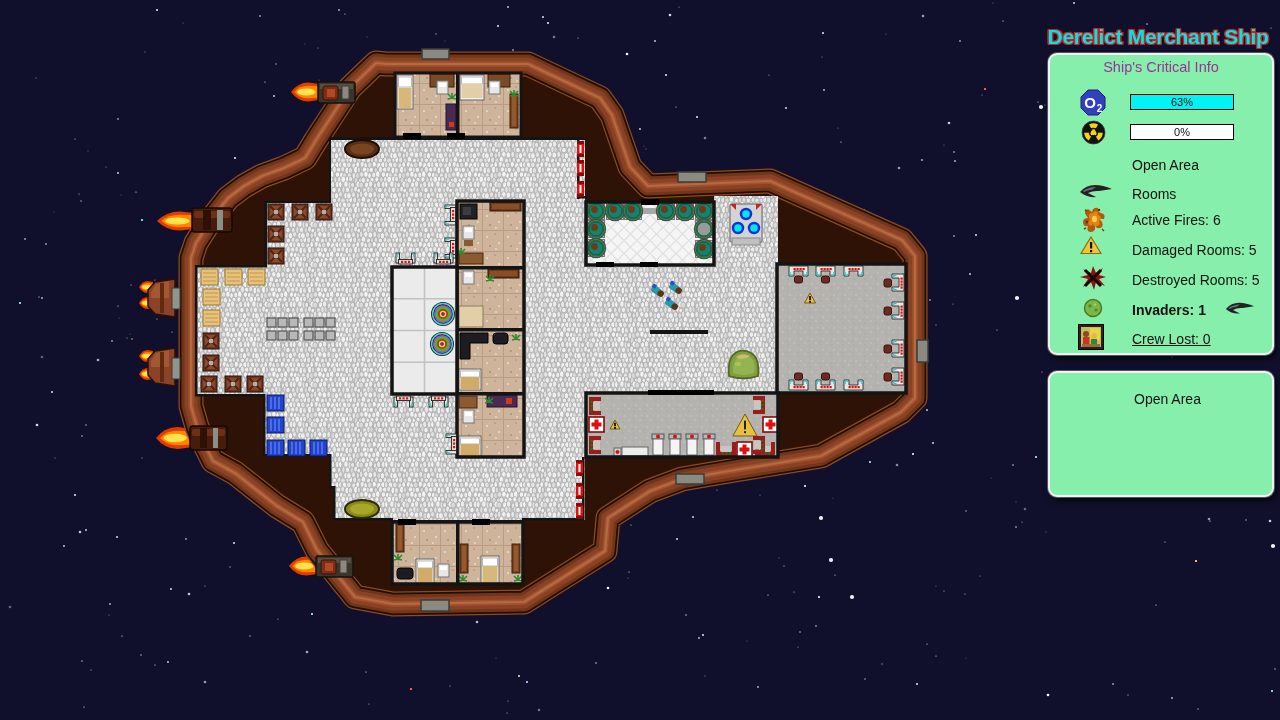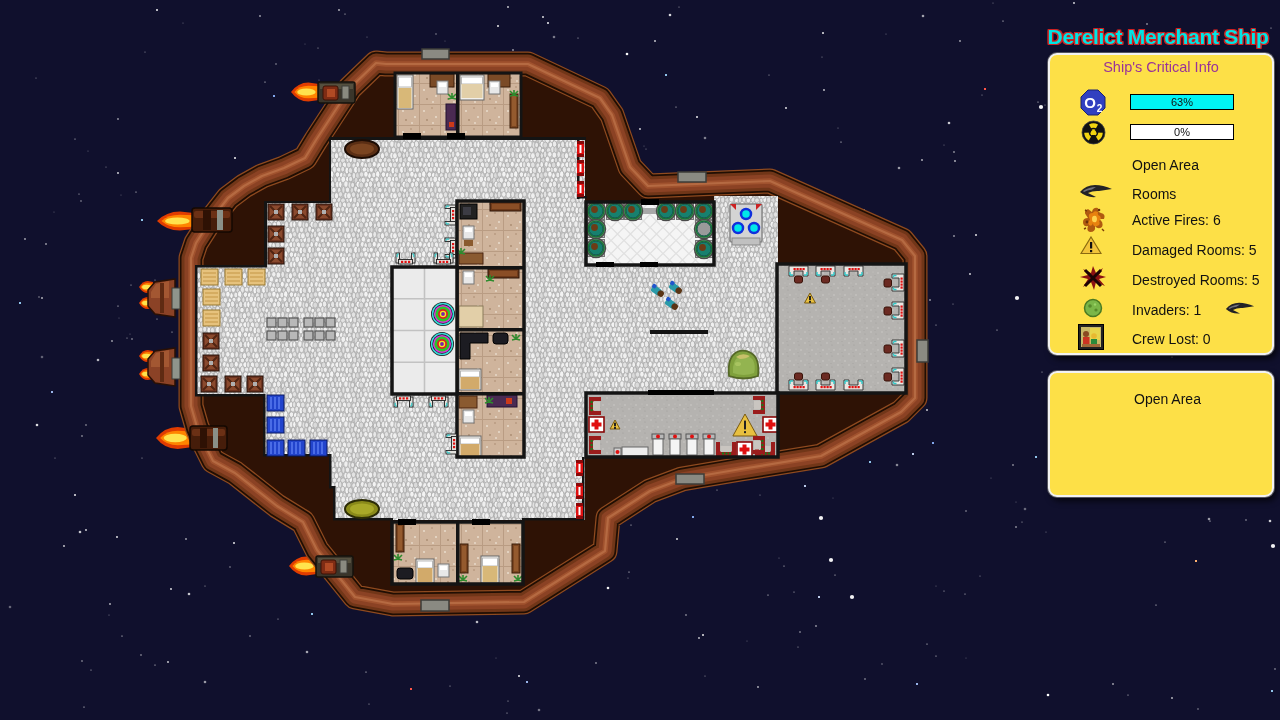--- a/index.html
+++ b/index.html
@@ -1,17 +1,17 @@
 <!DOCTYPE html>
 <html><head><meta charset="utf-8">
 <style>
 html,body{margin:0;padding:0;width:1280px;height:720px;overflow:hidden;background:#10102d;font-family:"Liberation Sans",sans-serif;}
 #stage{position:relative;width:1124px;height:720px;}
 #shipsvg{position:absolute;left:0;top:0;}
-.panel{position:absolute;background:#fde047;border:2px solid #f2f2f2;border-radius:9px;box-shadow:0 0 0 1px #55555f, 3px 4px 6px rgba(0,0,0,0.7);}
+.panel{position:absolute;background:#86efac;border:2px solid #f2f2f2;border-radius:9px;box-shadow:0 0 0 1px #55555f, 3px 4px 6px rgba(0,0,0,0.7);}
 .ptitle{position:absolute;width:100%;text-align:center;color:#993399;font-size:14.5px;}
 .row{position:absolute;color:#111;font-size:14px;}
 </style></head>
 <body>
 <div id="stage">
 <svg id="shipsvg" width="1280" height="720" viewBox="0 0 1280 720">
 <defs>
 <pattern id="cob" width="46" height="40" patternUnits="userSpaceOnUse">
  <rect width="46" height="40" fill="#c6c6c6"></rect>
  <ellipse cx="0.8" cy="0.8" rx="2.3" ry="2.6" fill="#efefef" stroke="#a8a8a8" stroke-width="0.8"></ellipse>
@@ -1370,34 +1370,34 @@
           <path d="M6,5 L22,21 M22,5 L6,21" stroke="#1c0404" stroke-width="3"></path>
         </svg></div>
   <div class="row" style="left:82px;top:217px;">Destroyed Rooms: 5</div>
 
   <div style="position:absolute;left:33px;top:243px;"><svg width="20" height="20" viewBox="0 0 20 20">
           <circle cx="10" cy="10" r="8.5" fill="#7ab648" stroke="#4a7a22" stroke-width="1.5"></circle>
           <circle cx="7" cy="8" r="1.8" fill="#578a2a"></circle>
           <circle cx="13" cy="12" r="1.6" fill="#578a2a"></circle>
           <circle cx="12" cy="6.5" r="1.2" fill="#9ad468"></circle>
         </svg></div>
-  <div class="row" style="left:82px;top:247px;">Invaders: 1</div>
+  <div class="row" style="left:82px;top:247px;font-weight:bold;">Invaders: 1</div>
   <div style="position:absolute;left:175px;top:246px;"><svg width="30" height="16" viewBox="0 0 34 18">
           <path d="M1,9 Q7,2 16,2 Q24,2 33,6 L20,8 Q14,7.5 9,10 L17,14 Q8,15 1,9 Z" fill="#222226"></path>
           <path d="M4,8 Q10,4 17,4 L13,6.5 Q8,7 5,9 Z" fill="#70707a"></path>
         </svg></div>
 
   <div style="position:absolute;left:28px;top:269px;"><svg width="26" height="26" viewBox="0 0 26 26">
           <rect x="0.5" y="0.5" width="25" height="25" fill="#222" stroke="#000" stroke-width="1"></rect>
           <rect x="3" y="3" width="20" height="20" fill="#c8b868"></rect>
           <rect x="12" y="4" width="10" height="12" fill="#e8d44a"></rect>
           <circle cx="8" cy="10" r="3" fill="#8a4a22"></circle>
           <rect x="5" y="13" width="6.5" height="7" fill="#cc3322"></rect>
           <circle cx="16" cy="12" r="2.8" fill="#e8b830"></circle>
           <rect x="13" y="15" width="6" height="6" fill="#2a8a3a"></rect>
           <rect x="4" y="20" width="18" height="3" fill="#a06a38"></rect>
         </svg></div>
-  <div class="row" style="left:82px;top:276px;">Crew Lost: 0</div>
+  <div class="row" style="left:82px;top:276px;text-decoration:underline;">Crew Lost: 0</div>
 </div>
 
 <div class="panel" style="left:1048px;top:371px;width:222px;height:122px;">
   <div class="row" style="left:84px;top:18px;">Open Area</div>
 </div>
 </div>
 </body></html>

